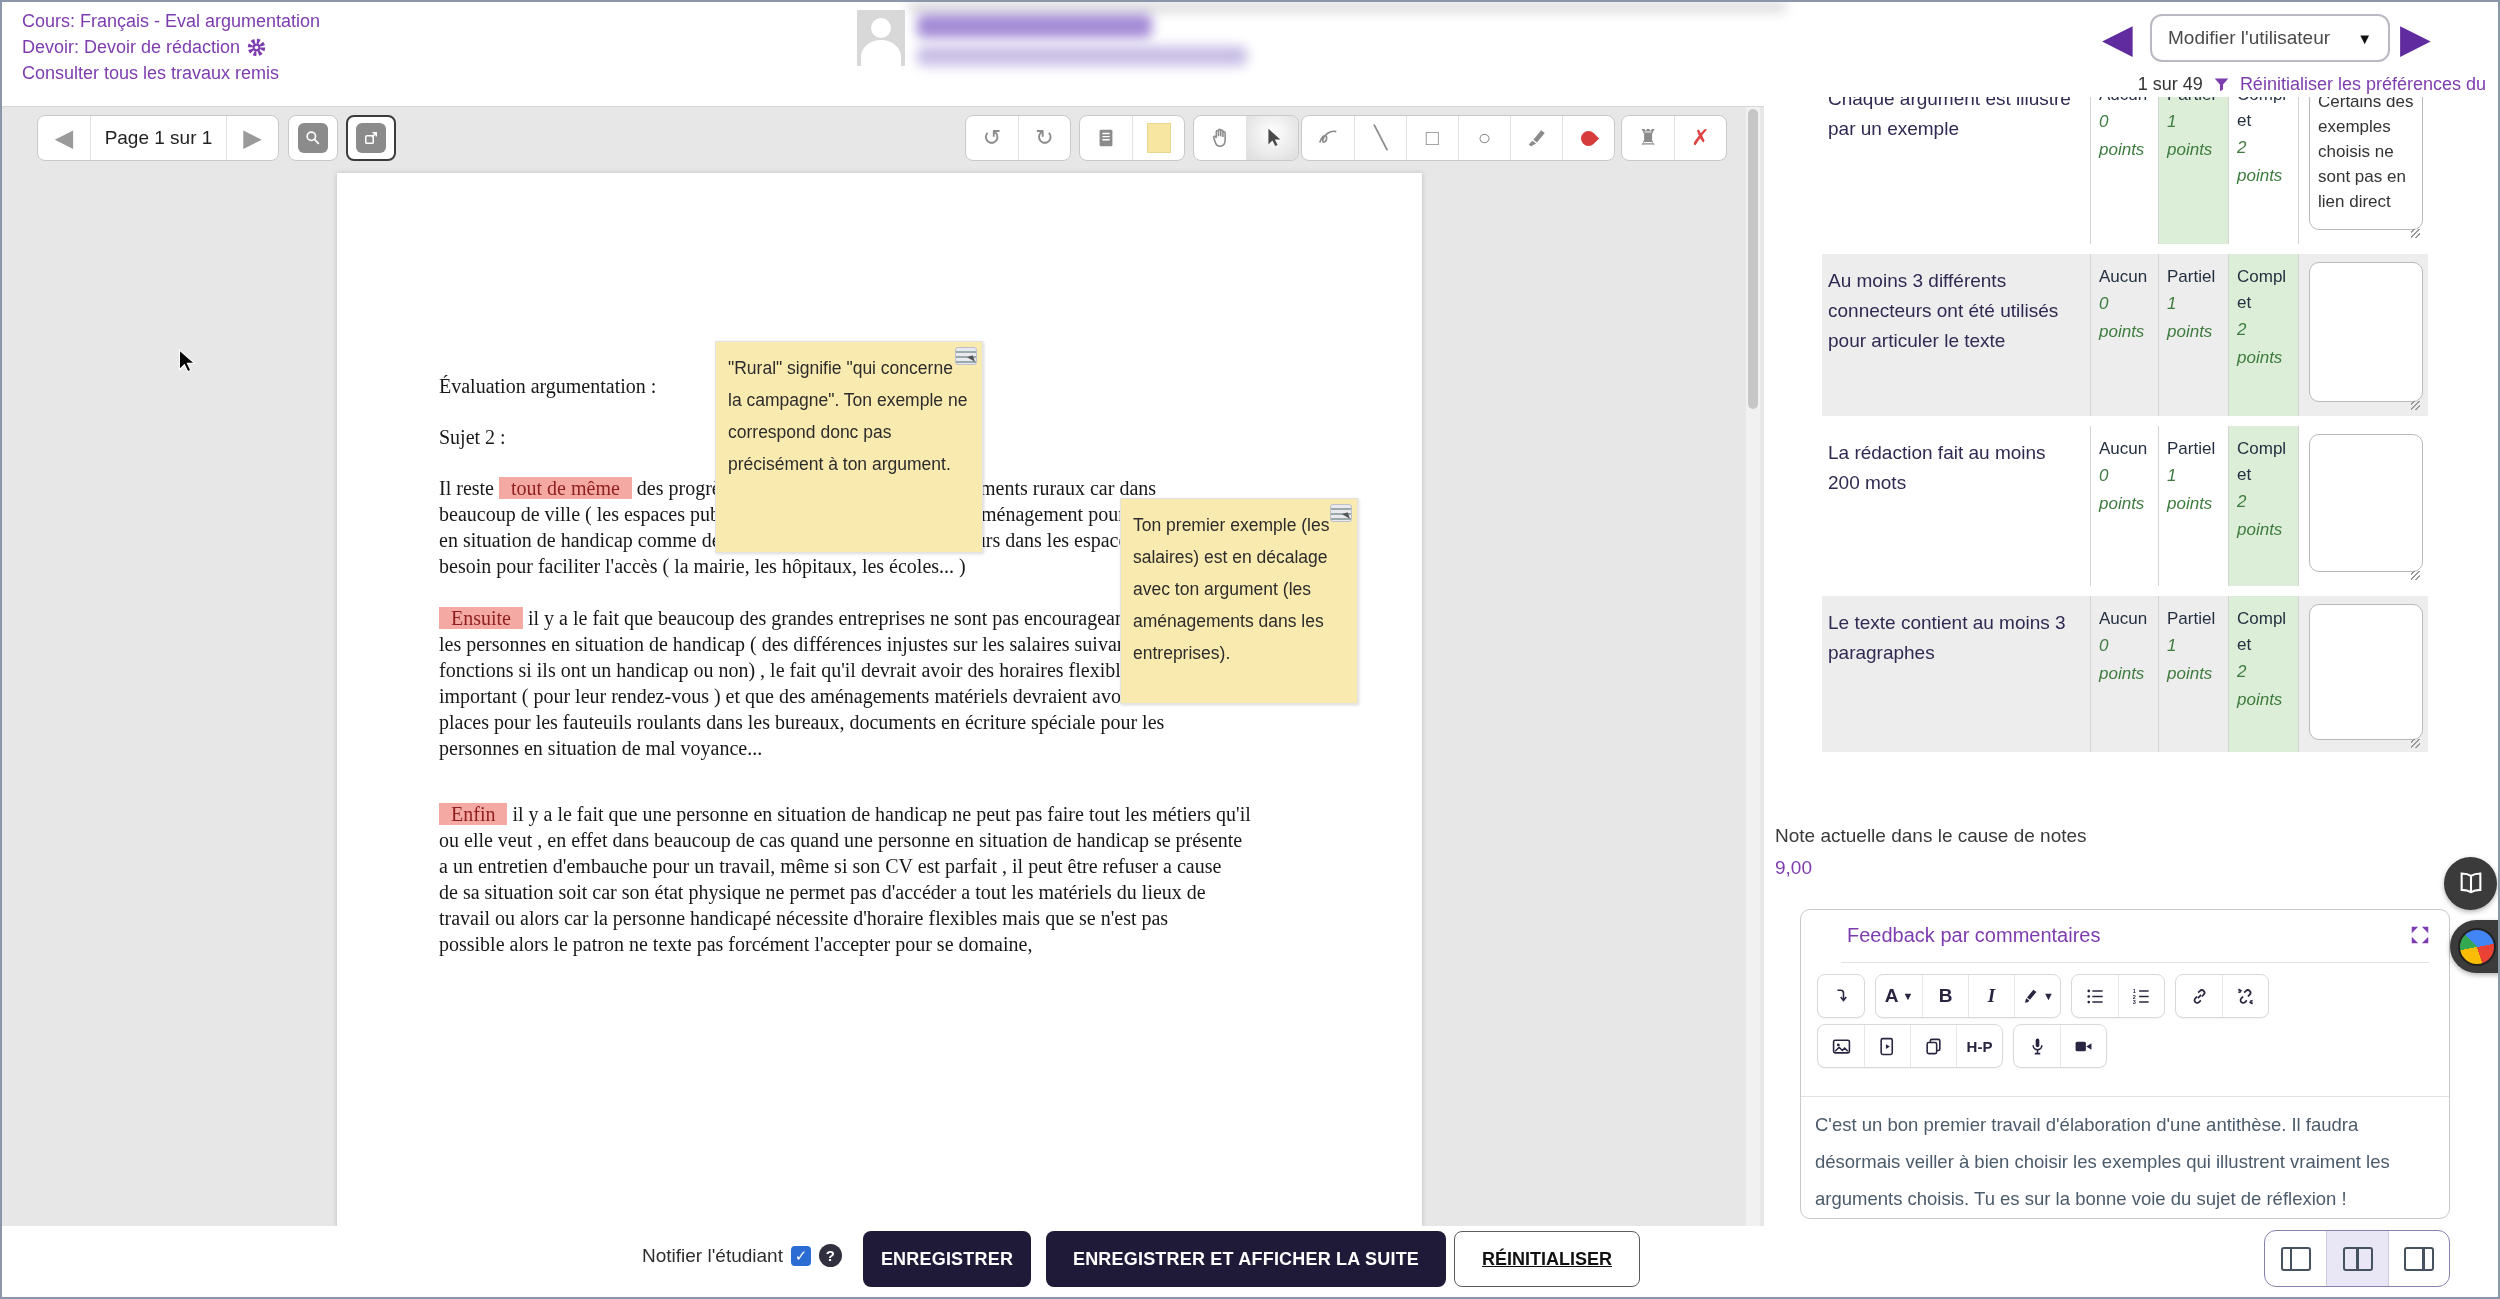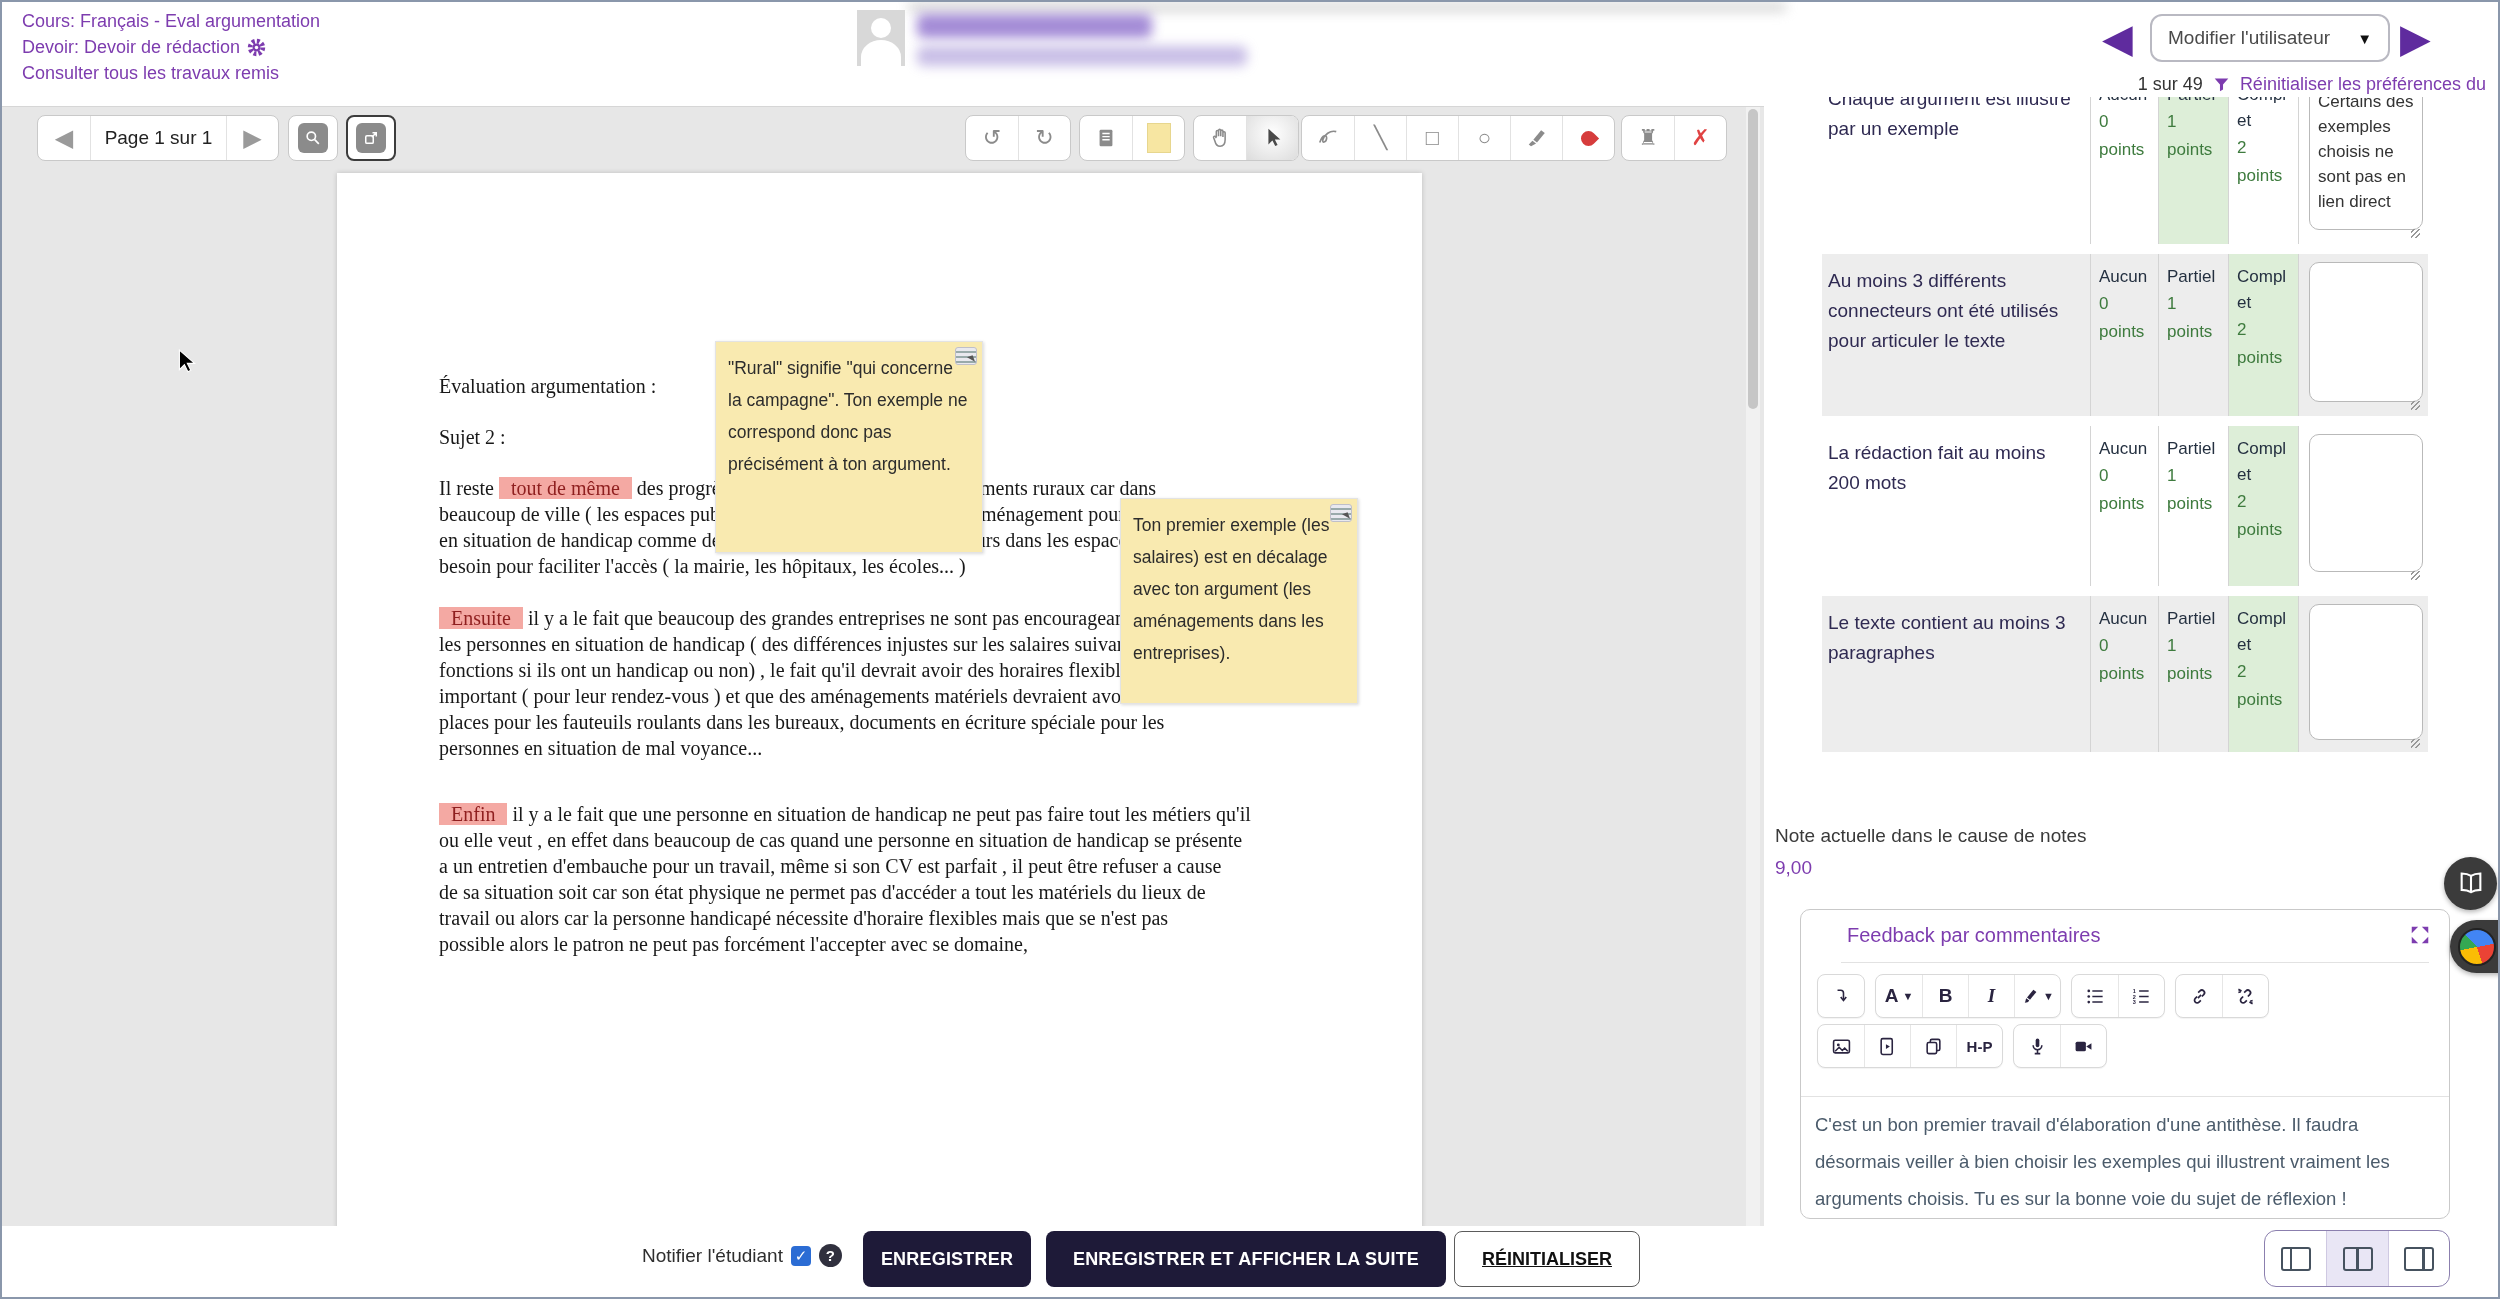--- a/index.html
+++ b/index.html
@@ -52,21 +52,21 @@
 
   
   .right-panel{position:absolute;left:1764px;top:95px;width:734px;height:1129px;background:#fff;}
   .rubric{position:absolute;left:56px;top:0;width:606px;height:655px;overflow:hidden;}
   .rubric-inner{position:absolute;top:-25px;left:0;width:100%;}
   .rrow{display:grid;grid-template-columns:268px 68px 70px 70px 128px;margin-bottom:10px;background:#fff;}
   .rrow.alt{background:#ededed;}
   .rrow.alt .lvl{background:#ededed;}
   .crit{padding:12px 12px 12px 6px;font-size:19px;line-height:30px;color:#2f2a52;}
   .lvl{border-left:1px solid #d4d4d4;padding:10px 8px;font-size:17px;color:#243040;cursor:pointer;background:#fff;}
-  .lvl .pts{display:block;width:48px;color:#3e7b3e;line-height:28px;}
+  .lvl .pts{display:block;width:48px;color:#3e7b3e;font-style:italic;line-height:28px;}
   .lvl .lvl-label{display:block;width:52px;line-height:26px;word-wrap:break-word;}
   .lvl.sel{background:#ddeed8 !important;}
   .remark-wrap{padding:8px 4px 8px 10px;border-left:1px solid #d4d4d4;background:#fff;}
   .rrow.alt .remark-wrap{background:#ededed;}
   .remark{width:114px;border:1px solid #b9b9b9;border-radius:10px;resize:none;font-family:"Liberation Sans",sans-serif;
           font-size:17px;line-height:25px;color:#333;padding:8px;background:#fff;outline:none;}
   .remark-handle{position:relative;}
   .remark-handle::after{content:"";position:absolute;right:6px;bottom:6px;width:9px;height:9px;
         background:repeating-linear-gradient(135deg,transparent 0 2px,#999 2px 3.5px);}
 
@@ -260,21 +260,21 @@
         <span class="dl">places pour les fauteuils roulants dans les bureaux, documents en écriture spéciale pour les</span>
         <span class="dl">personnes en situation de mal voyance...</span>
       </div>
 
       <div class="para" style="top:628px;">
         <span class="dl"><mark class="hl">Enfin</mark><span> il y a le fait que une personne en situation de handicap ne peut pas faire tout les métiers qu'il</span></span>
         <span class="dl">ou elle veut , en effet dans beaucoup de cas quand une personne en situation de handicap se présente</span>
         <span class="dl">a un entretien d'embauche pour un travail, même si son CV est parfait , il peut être refuser a cause</span>
         <span class="dl">de sa situation soit car son état physique ne permet pas d'accéder a tout les matériels du lieux de</span>
         <span class="dl">travail ou alors car la personne handicapé nécessite d'horaire flexibles mais que se n'est pas</span>
-        <span class="dl">possible alors le patron ne peut pas forcément l'accepter avec se domaine,</span>
+        <span class="dl">possible alors le patron ne texte pas forcément l'accepter pour se domaine,</span>
       </div>
     </div>
 
     <div class="note" style="left:713px;top:234px;width:268px;height:212px;">
       <span>"Rural" signifie "qui concerne la campagne". Ton exemple ne correspond donc pas précisément à ton argument.</span>
       <span class="corner"></span>
     </div>
     <div class="note" style="left:1118px;top:391px;width:238px;height:206px;">
       <span>Ton premier exemple (les salaires) est en décalage avec ton argument (les aménagements dans les entreprises).</span>
       <span class="corner"></span>

